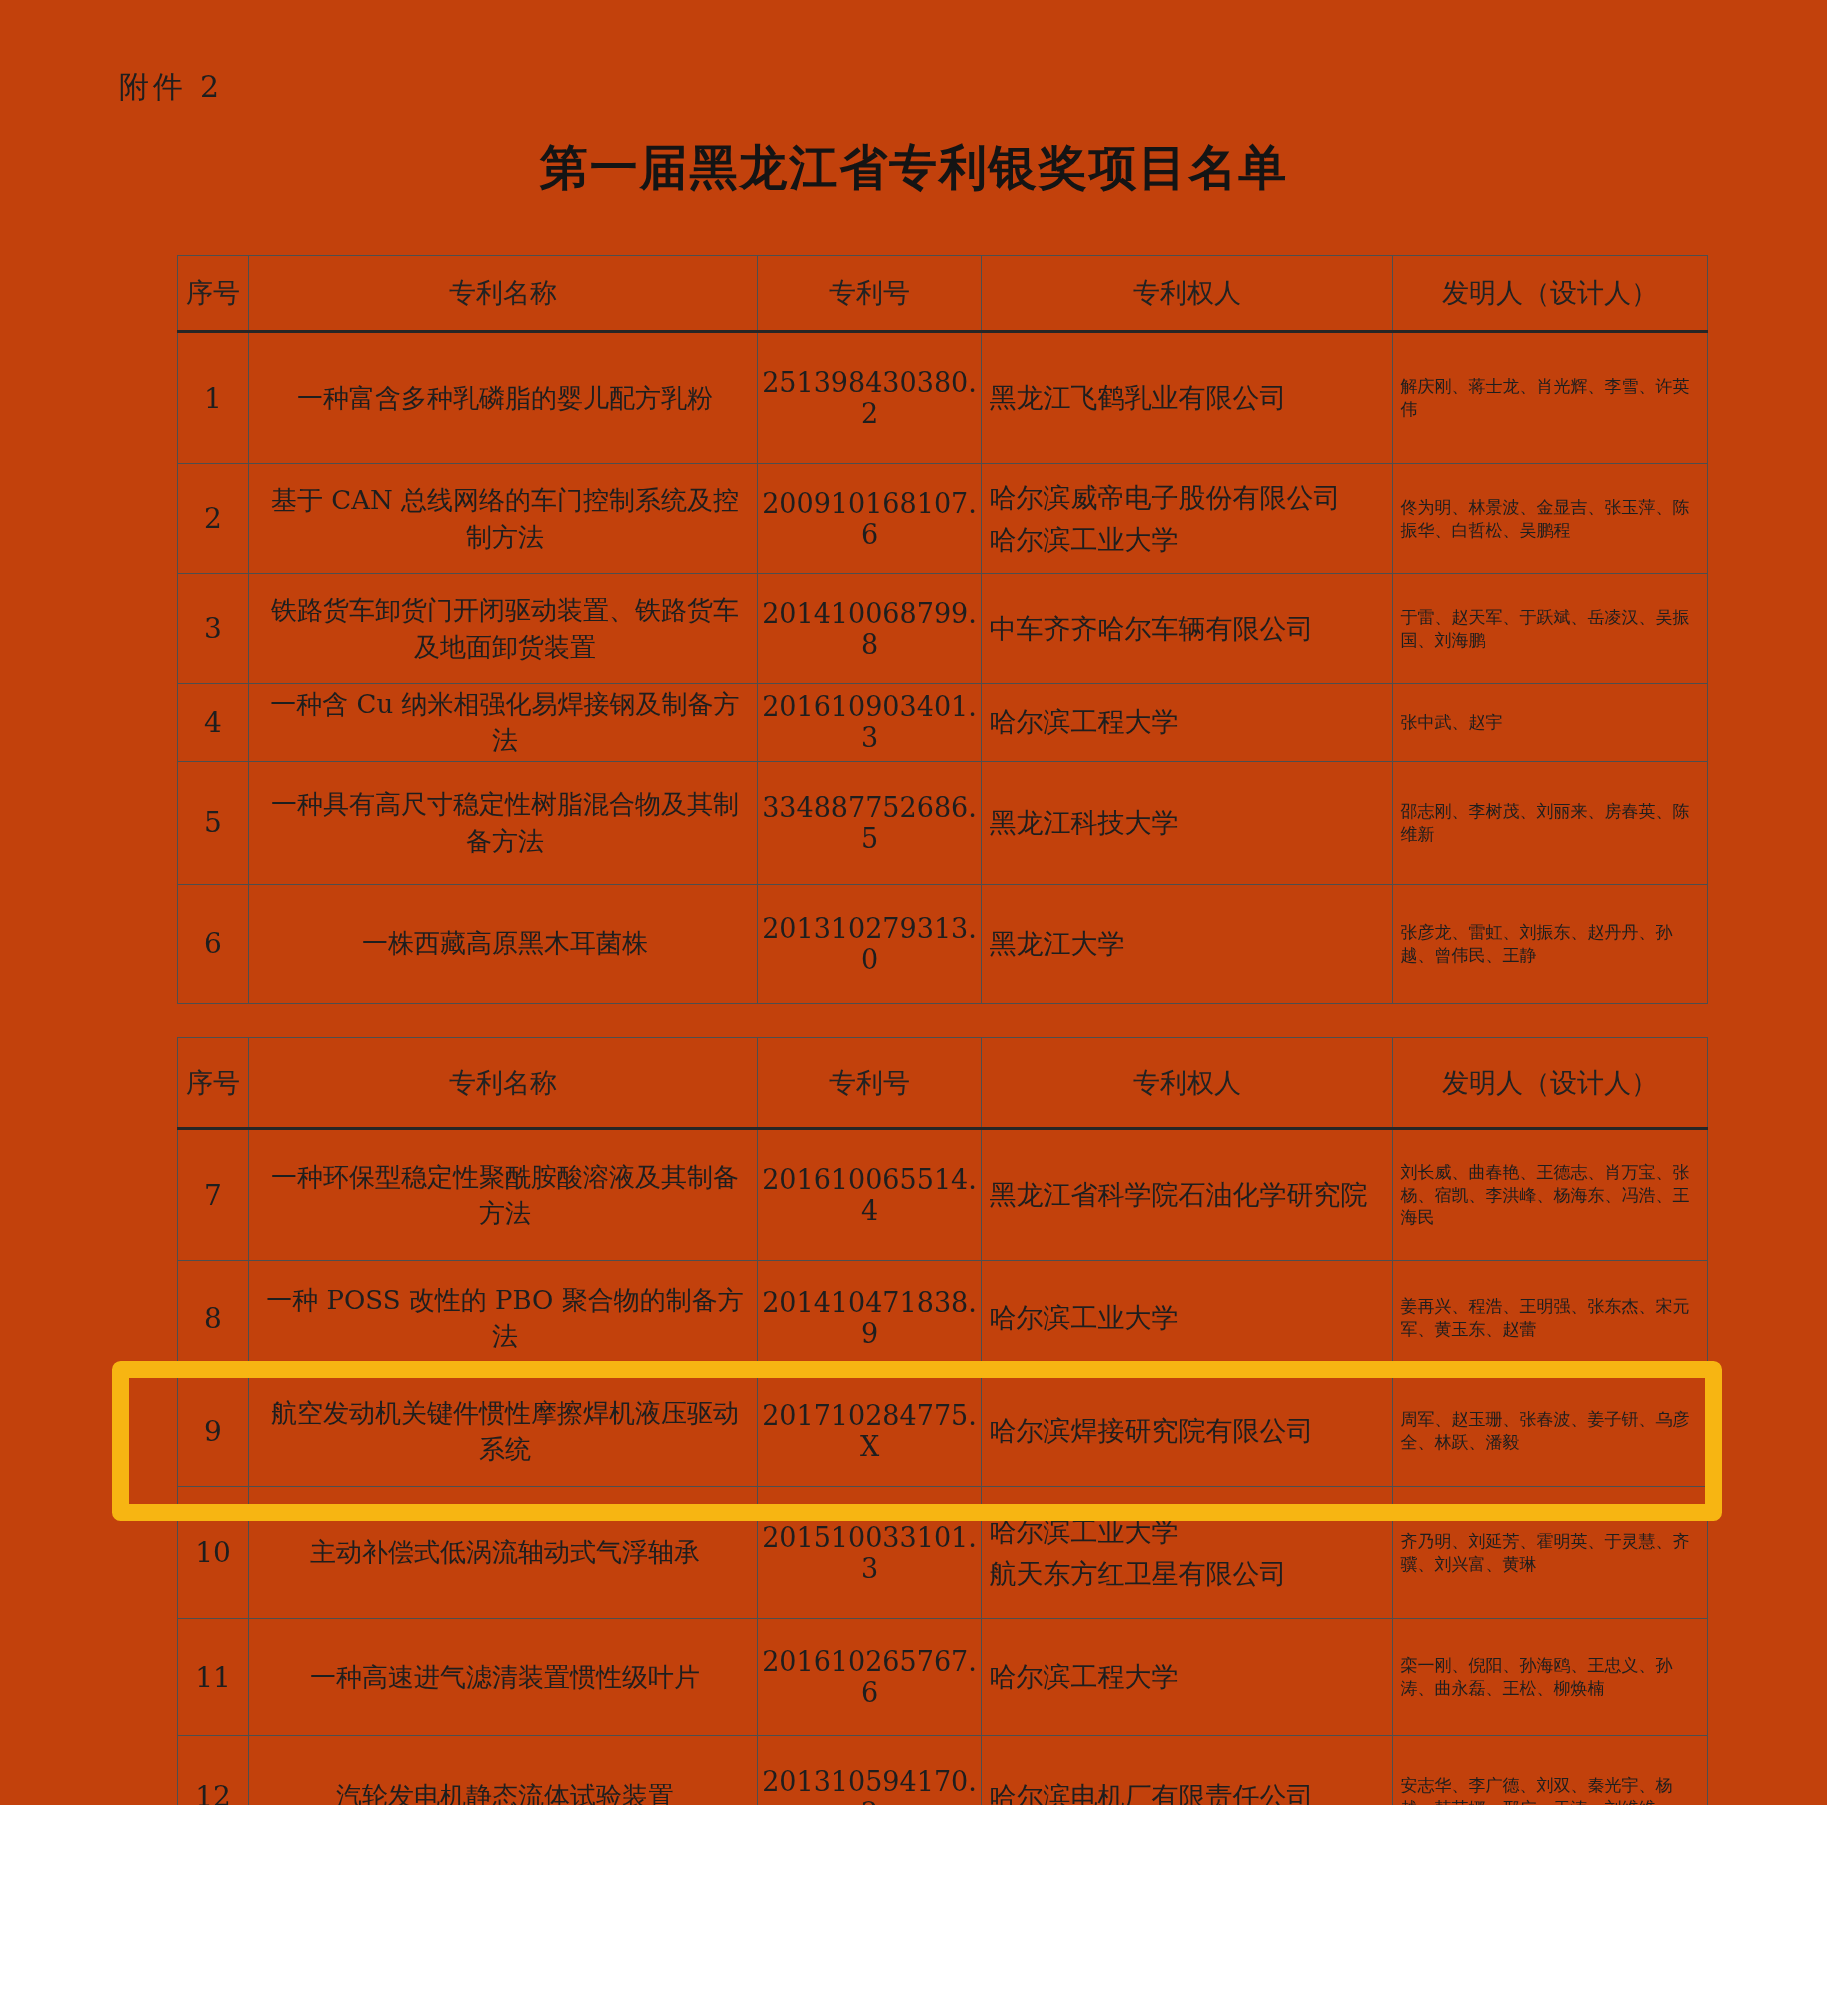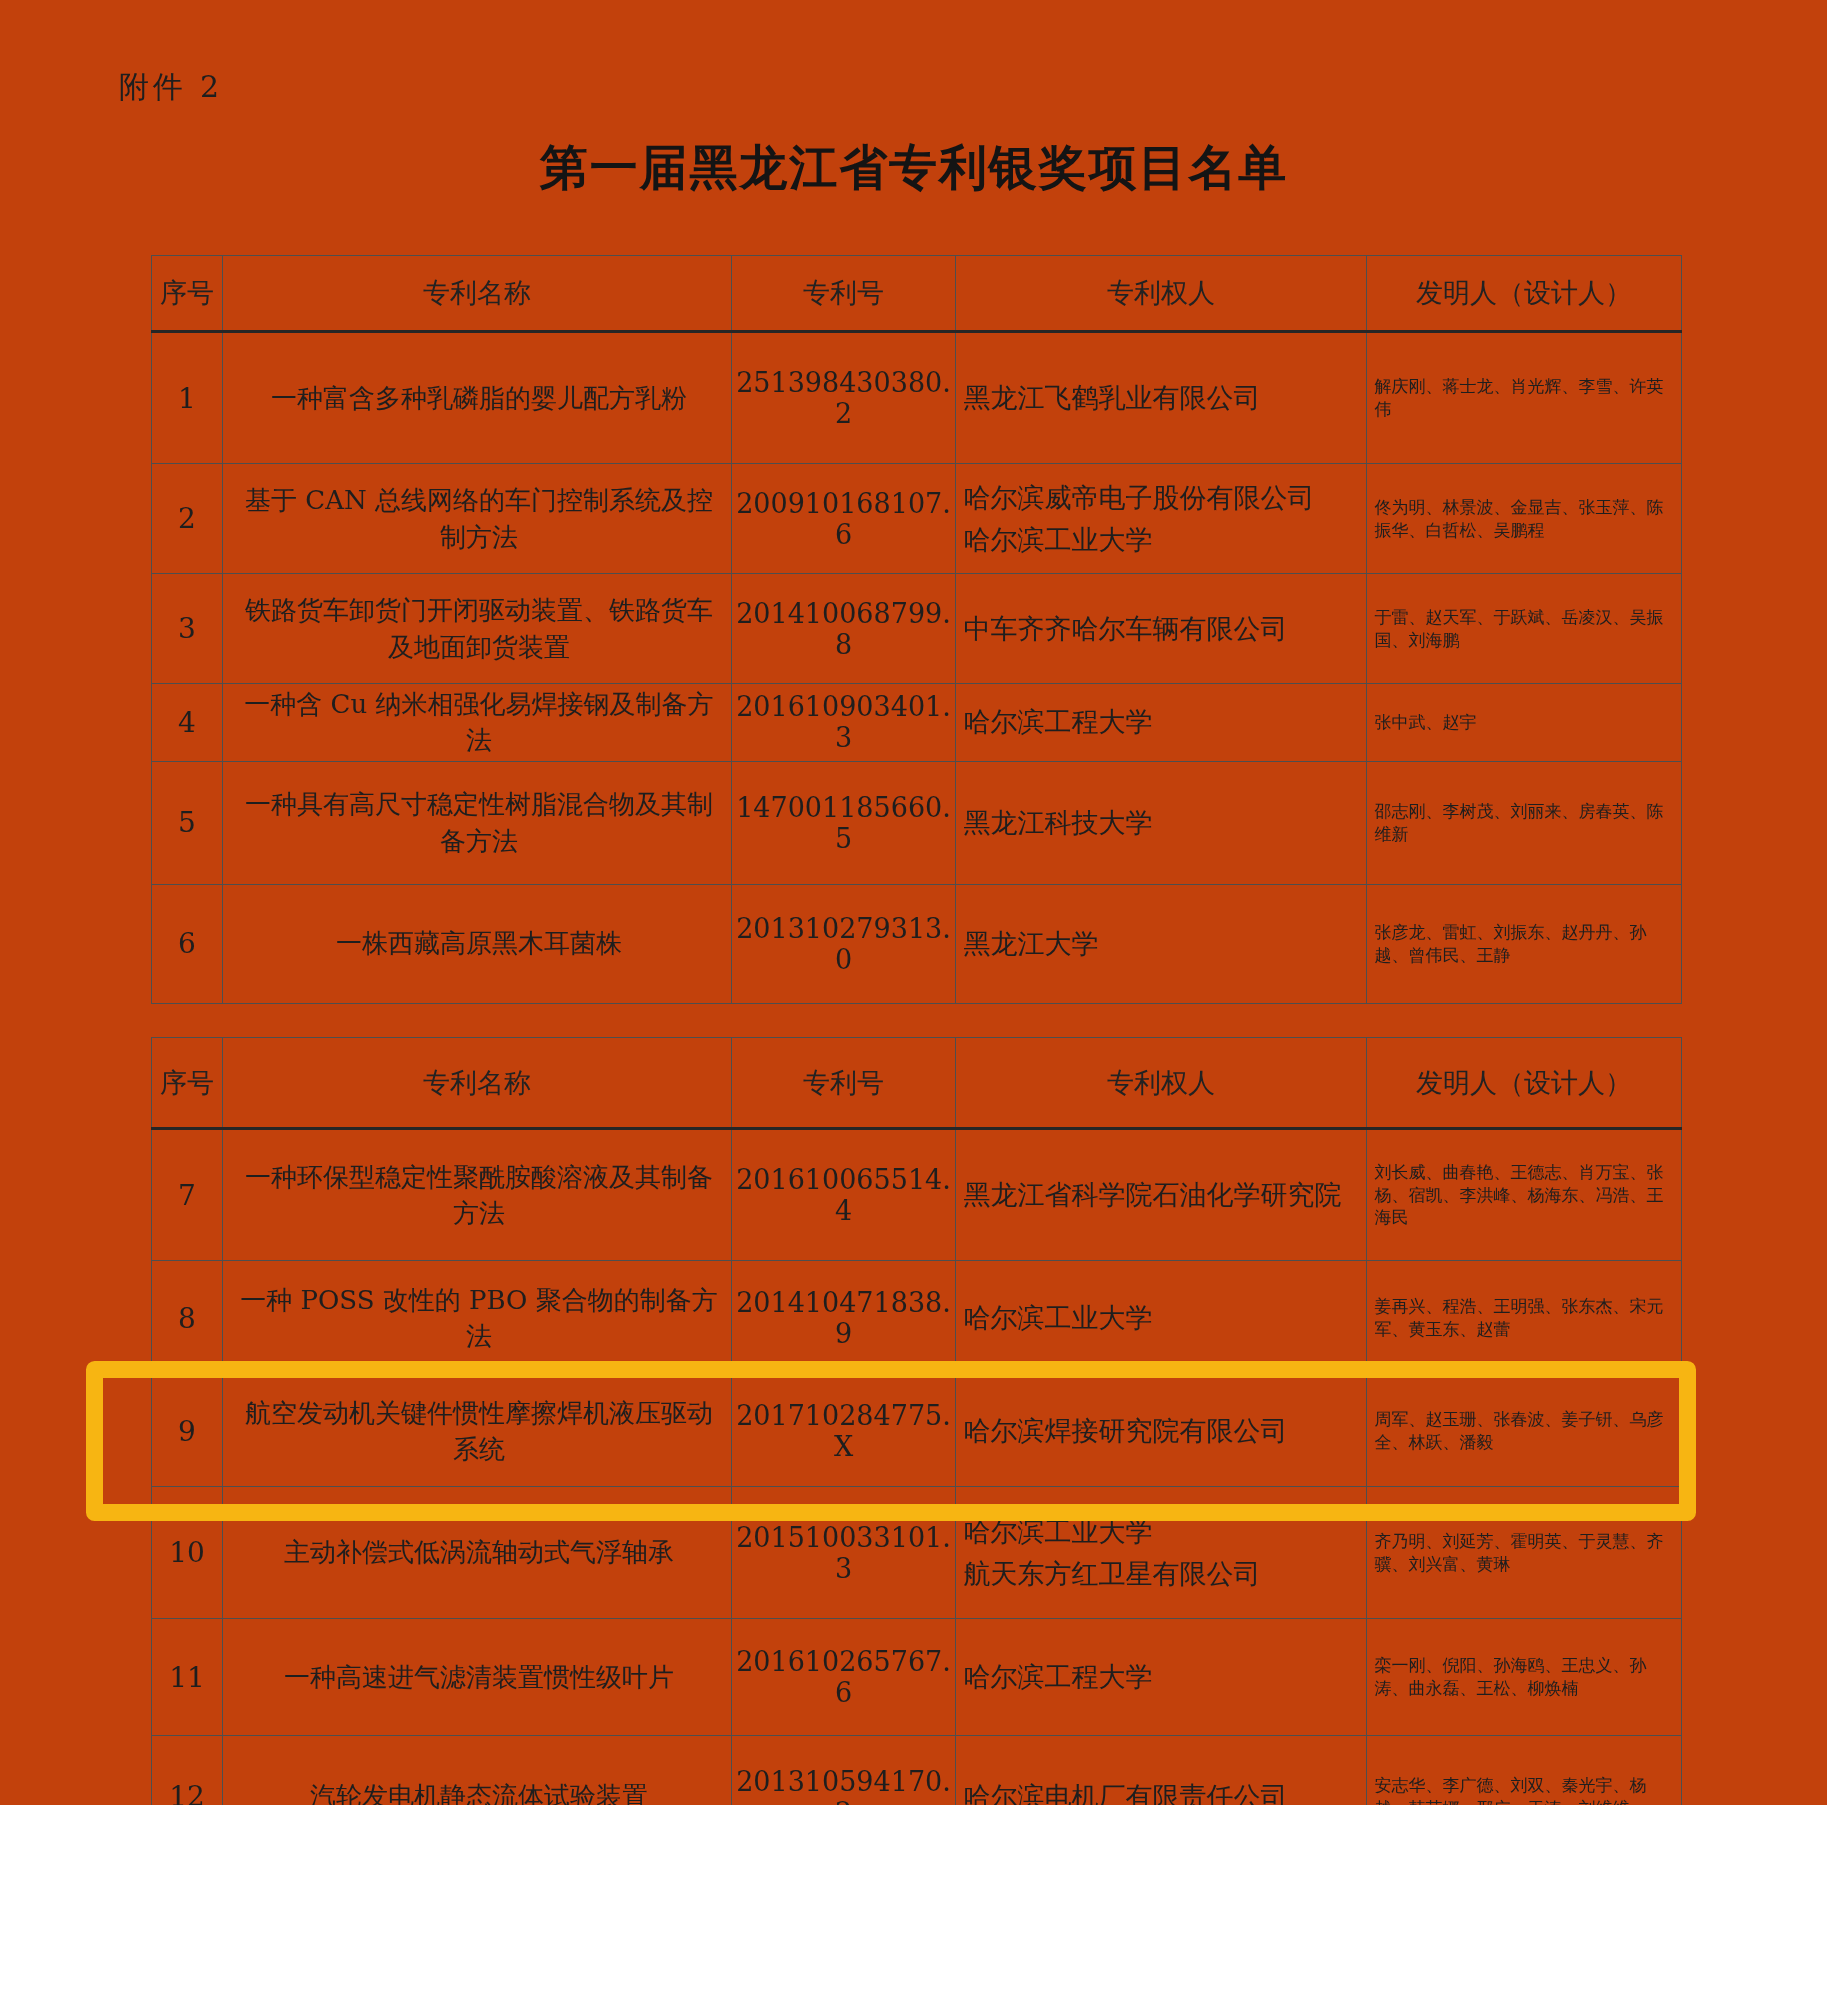--- a/index.html
+++ b/index.html
@@ -15,21 +15,21 @@
     position:absolute; left:119px; top:67px;
     font-size:30px; letter-spacing:3.8px;
   }
   .doc-title {
     position:absolute; left:0; top:136px; width:100%;
     text-align:center;
     font-size:48px; font-weight:700; letter-spacing:1.9px;
     color:#141414;
   }
   table.patent-table {
-    position:absolute; left:151px;
+    position:absolute; left:177px;
     width:1530px;
     border-collapse:collapse;
     table-layout:fixed;
   }
   #table1 { top:255px; }
   #table2 { top:1037px; }
   .patent-table th, .patent-table td {
     border:1.9px solid #4e4e4e;
     vertical-align:middle;
     padding:1.9px 3.8px;
@@ -107,21 +107,21 @@
     <tr style="height:74px">
       <td class="c-no">4</td>
       <td class="c-name">一种含 Cu 纳米相强化易焊接钢及制备方法</td>
       <td class="c-num">201610903401. 3</td>
       <td class="c-own">哈尔滨工程大学</td>
       <td class="c-inv">张中武、赵宇</td>
     </tr>
     <tr style="height:123px">
       <td class="c-no">5</td>
       <td class="c-name">一种具有高尺寸稳定性树脂混合物及其制备方法</td>
-      <td class="c-num">147001185660. 5</td>
+      <td class="c-num">334887752686. 5</td>
       <td class="c-own">黑龙江科技大学</td>
       <td class="c-inv">邵志刚、李树茂、刘丽来、房春英、陈维新</td>
     </tr>
     <tr style="height:119px">
       <td class="c-no">6</td>
       <td class="c-name">一株西藏高原黑木耳菌株</td>
       <td class="c-num">201310279313. 0</td>
       <td class="c-own">黑龙江大学</td>
       <td class="c-inv">张彦龙、雷虹、刘振东、赵丹丹、孙越、曾伟民、王静</td>
     </tr>

